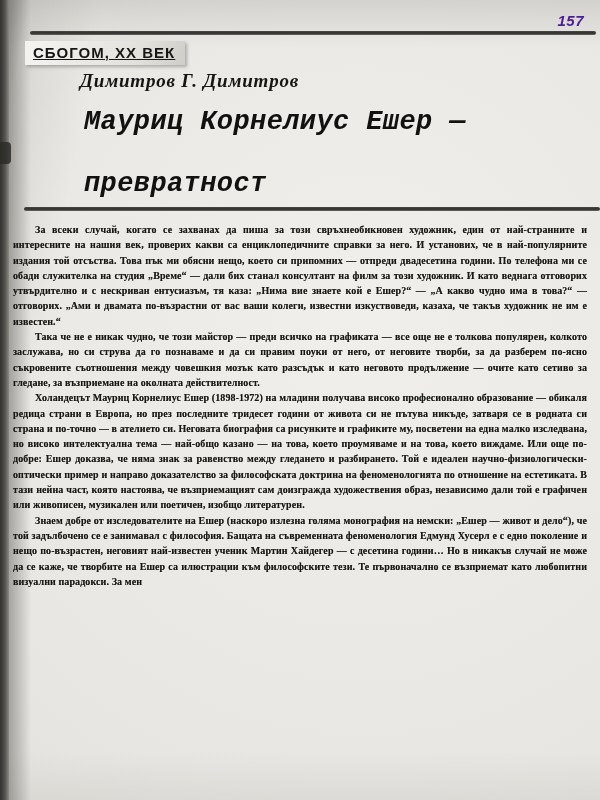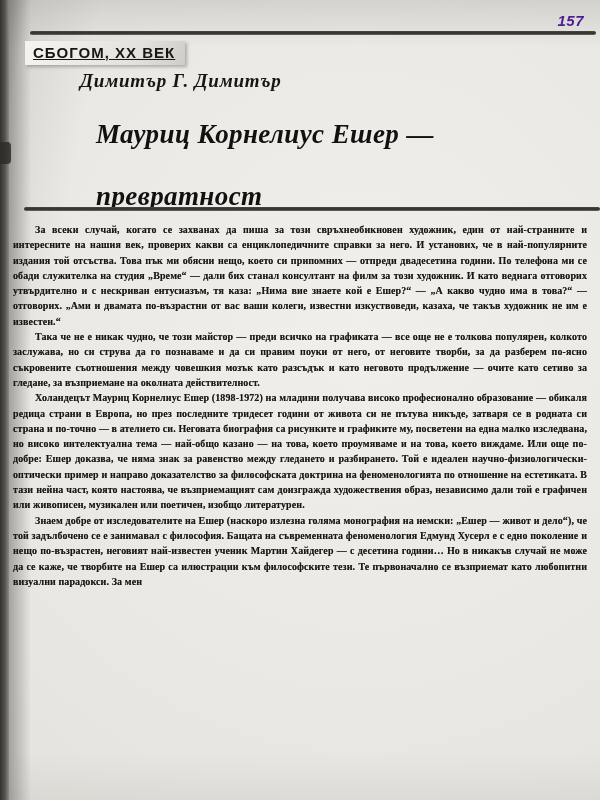--- a/index.html
+++ b/index.html
@@ -89,23 +89,23 @@
 <div class="binding-strip"></div>
 <div class="binding-fade"></div>
 <div class="binding-notch"></div>
 
 <div class="page-number">157</div>
 
 <div class="rule rule-top"></div>
 
 <div class="section-badge">СБОГОМ, XX ВЕК</div>
 
-<div class="author">Димитър Г. Димитър</div>
+<div class="author">Димитров Г. Димитров</div>
 
-<h1 class="title" style="margin:16px;">
+<h1 class="title" style="margin:4px;font-family:Liberation Mono, monospace;">
   <span>Мауриц Корнелиус Ешер —</span><br>
   <br>
   <span>превратност</span>
 </h1>
 
 <div class="rule rule-title"></div>
 
 <div class="body-text">
   <p>За всеки случай, когато се захванах да пиша за този свръхнеобикновен художник, един от най-странните и интересните на нашия век, проверих какви са енциклопедичните справки за него. И установих, че в най-популярните издания той отсъства. Това пък ми обясни нещо, което си припомних — отпреди двадесетина години. По телефона ми се обади служителка на студия „Време“ — дали бих станал консултант на филм за този художник. И като веднага отговорих утвърдително и с нескриван ентусиазъм, тя каза: „Нима вие знаете кой е Ешер?“ — „А какво чудно има в това?“ — отговорих. „Ами и двамата по-възрастни от вас ваши колеги, известни изкуствоведи, казаха, че такъв художник не им е известен.“</p>
   <p>Така че не е никак чудно, че този майстор — преди всичко на графиката — все още не е толкова популярен, колкото заслужава, но си струва да го познаваме и да си правим поуки от него, от неговите творби, за да разберем по-ясно съкровените съотношения между човешкия мозък като разсъдък и като неговото продължение — очите като сетиво за гледане, за възприемане на околната действителност.</p>

